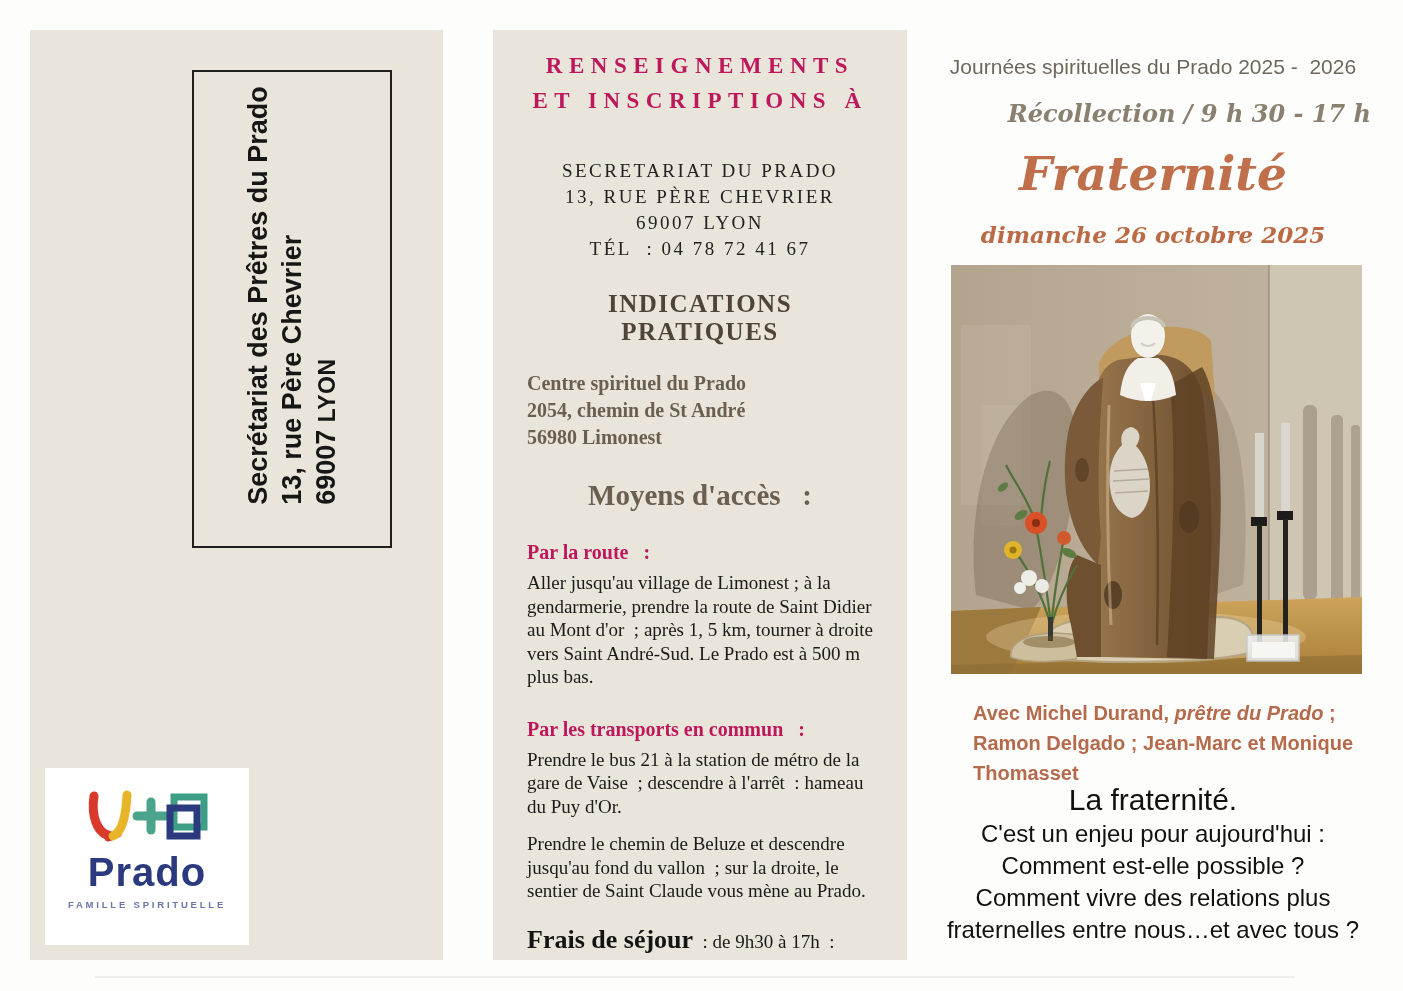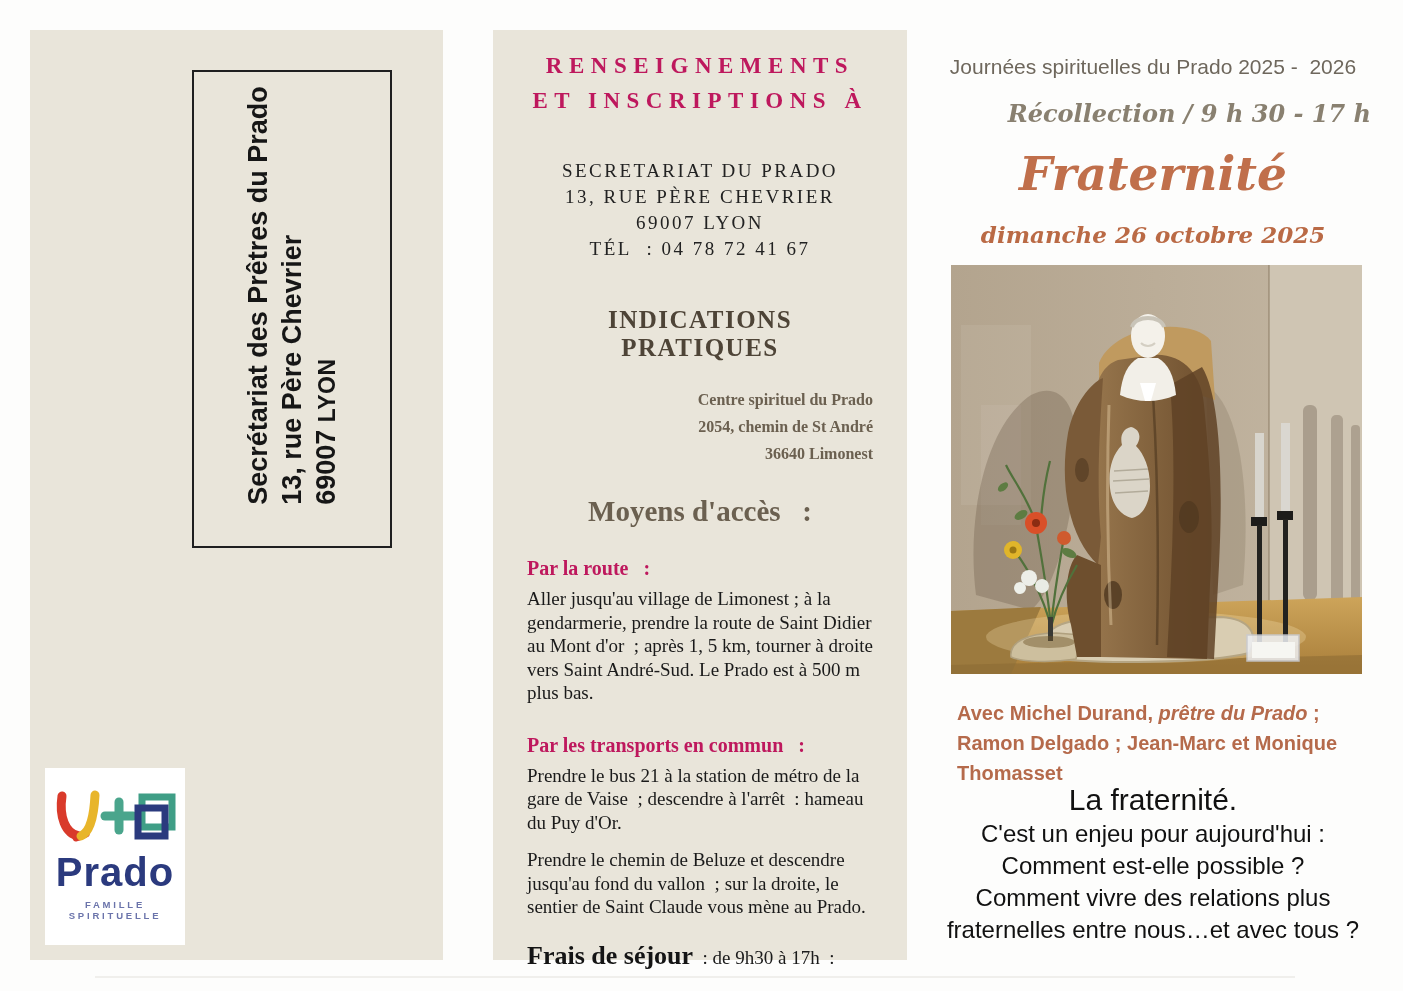--- a/index.html
+++ b/index.html
@@ -22,21 +22,21 @@
   }
   .addr-rot {
     transform:rotate(-90deg) translateX(14px);
     white-space:nowrap; text-align:left;
     font-family:"Liberation Sans","DejaVu Sans",sans-serif;
     font-weight:bold; font-size:27px; line-height:34px; color:#161616;
   }
   .addr-rot .city { font-size:23px; letter-spacing:0.5px; }
 
   .logo-box {
-    position:absolute; left:15px; top:738px; width:140px; height:177px;
+    position:absolute; left:15px; top:738px; width:204px; height:177px;
     background:#ffffff; text-align:center;
   }
   .logo-marks { margin-top:22px; }
   .logo-word {
     font-family:"Liberation Sans","DejaVu Sans",sans-serif;
     font-weight:bold; font-size:40px; line-height:40px; color:#2b3a7e; letter-spacing:1px;
   }
   .logo-sub {
     margin-top:7px;
     font-family:"Liberation Sans","DejaVu Sans",sans-serif;
@@ -46,25 +46,25 @@
   
   .mid-title {
     text-align:center; font-weight:bold; font-size:23px; line-height:35px;
     letter-spacing:6.5px; color:#be185d; margin-top:4px;
   }
   .mid-addr {
     margin-top:40px; text-align:center; font-size:19px; line-height:26px;
     letter-spacing:2.5px; color:#222;
   }
   .mid-ind {
-    margin-top:44px; text-align:center; font-weight:bold; font-size:25px;
+    margin-top:28px; text-align:center; font-weight:bold; font-size:25px;
     letter-spacing:1.5px; color:#4e4437;
   }
   .mid-centre {
-    margin-top:24px; text-align:right; font-weight:bold; font-size:16px;
+    margin-top:24px; text-align:left; font-weight:bold; font-size:20px;
     line-height:27px; color:#6b6050;
   }
   .mid-access {
     margin-top:28px; text-align:center; font-weight:bold; font-size:29px; color:#6b6050;
   }
   .sec-h { font-weight:bold; font-size:20px; line-height:28px; color:#be185d; text-align:left; }
   .sec-p { font-size:19px; line-height:23.5px; color:#1a1a1a; text-align:left; }
   .mt28 { margin-top:26px; } .mt16 { margin-top:14px; } .mt6 { margin-top:5px; }
   .fees-line { margin-top:22px; text-align:left; }
   .fees-h { font-weight:bold; font-size:26px; color:#141414; }
@@ -87,21 +87,21 @@
     font-family:"DejaVu Serif","Liberation Serif",serif;
     font-size:47px; color:#c06f4b;
   }
   .r-date {
     margin-top:20px; text-align:center; font-weight:bold; font-style:italic;
     font-family:"DejaVu Serif","Liberation Serif",serif;
     font-size:23px; color:#ba6a45;
   }
   .r-photo { position:absolute; left:16px; top:265px; width:411px; height:409px; display:block; }
   .r-caption {
-    position:absolute; left:22px; top:698px; width:390px; text-align:left;
+    position:absolute; left:38px; top:698px; width:390px; text-align:left;
     font-family:"Liberation Sans","DejaVu Sans",sans-serif;
     font-weight:bold; font-size:20px; line-height:30px; color:#b56a4b;
   }
   .r-caption .it { font-style:italic; }
   .r-body {
     position:absolute; left:0; top:782px; width:436px; text-align:center;
     font-family:"Liberation Sans","DejaVu Sans",sans-serif; color:#111;
   }
   .r-body-title { font-size:30px; line-height:36px; }
   .r-body-line  { font-size:24px; line-height:32px; }
@@ -151,21 +151,21 @@
       <div>13, RUE PÈRE CHEVRIER</div>
       <div>69007 LYON</div>
       <div>TÉL&nbsp;&nbsp;:&nbsp;04 78 72 41 67</div>
     </div>
 
     <div class="mid-ind">INDICATIONS PRATIQUES</div>
 
     <div class="mid-centre">
       <div>Centre spirituel du Prado</div>
       <div>2054, chemin de St André</div>
-      <div>36640 Limonest</div>
+      <div>56980 Limonest</div>
     </div>
 
     <div class="mid-access">Moyens d'accès&nbsp;&nbsp;&nbsp;:</div>
 
     <div class="sec-h mt28">Par la route&nbsp;&nbsp;&nbsp;:</div>
     <div class="sec-p mt6">Aller jusqu'au village de Limonest ; à la gendarmerie, prendre la route de Saint Didier au Mont d'or&nbsp;&nbsp;; après 1, 5 km, tourner à droite vers Saint André-Sud. Le Prado est à 500 m plus bas.</div>
 
     <div class="sec-h mt28">Par les transports en commun&nbsp;&nbsp;&nbsp;:</div>
     <div class="sec-p mt6">Prendre le bus 21 à la station de métro de la gare de Vaise&nbsp;&nbsp;; descendre à l'arrêt&nbsp;&nbsp;: hameau du Puy d'Or.</div>
     <div class="sec-p mt16">Prendre le chemin de Beluze et descendre jusqu'au fond du vallon&nbsp;&nbsp;; sur la droite, le sentier de Saint Claude vous mène au Prado.</div>

